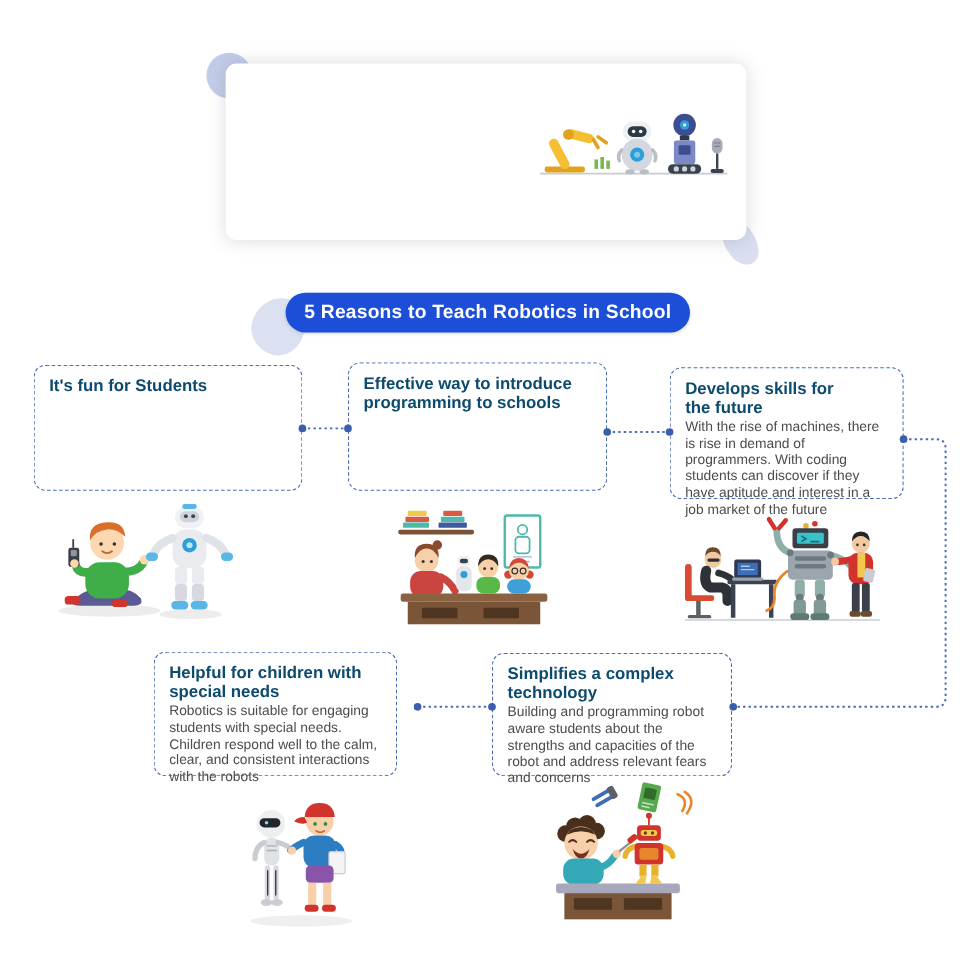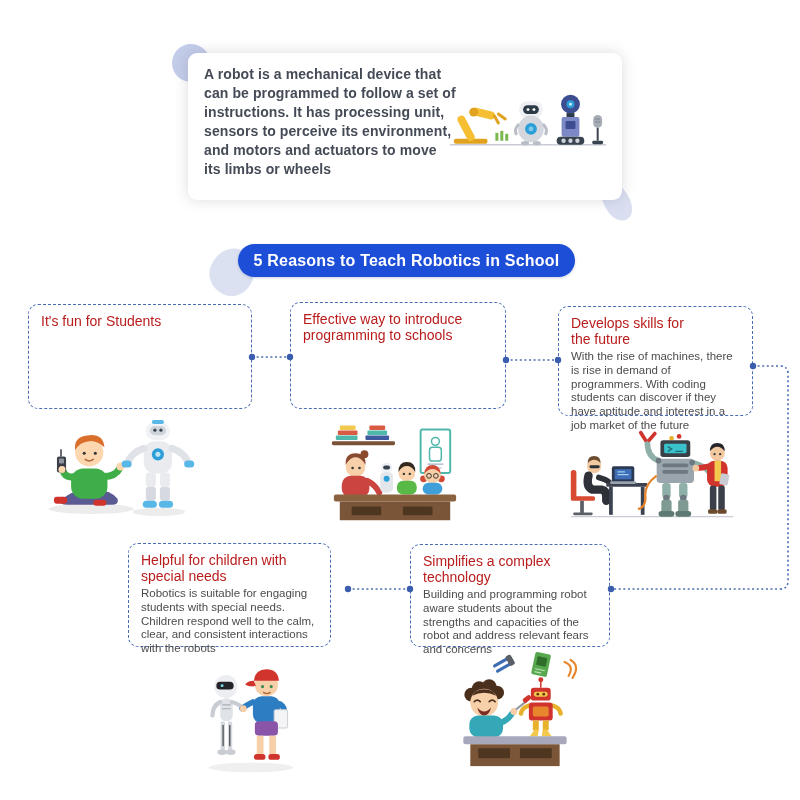--- a/index.html
+++ b/index.html
@@ -35,21 +35,21 @@
     color:#ffffff;font-size:16px;font-weight:bold;letter-spacing:.2px;
     box-shadow:0 1px 3px rgba(60,80,130,.25);
   }
 
   
   .card{
     position:absolute;border:1.5px dashed #4a6cb3;border-radius:10px;
     padding:9px 12px 8px 12px;box-sizing:border-box;background:#fff;
   }
   .card-title{
-    font-weight:normal;color:#b91c1c;font-size:14px;line-height:15.5px;
+    font-weight:bold;color:#0c4a6e;font-size:14px;line-height:15.5px;
     white-space:pre-line;margin-bottom:3px;
   }
   .card-body{color:#4c4c4f;font-size:11.5px;line-height:13.8px;}
   .c1{left:28px;top:304px;width:224px;height:105px;}
   .c1 .card-body{text-align:justify;}
   .c2{left:290px;top:302px;width:216px;height:107px;}
   .c3{left:558px;top:306px;width:195px;height:110px;}
   .c4{left:128px;top:543px;width:203px;height:104px;}
   .c5{left:410px;top:544px;width:200px;height:103px;}
 
@@ -63,21 +63,20 @@
   .i5{left:436px;top:648px;width:152px;height:134px;}
 </style>
 </head>
 <body>
 
 <div class="blob blob-circle-topleft"></div>
 <div class="blob blob-bean-right"></div>
 <div class="blob blob-egg-banner"></div>
 
 <div class="intro-box">
-  <div class="intro-text">A robot is a mechanical device that can be programmed to follow a set of instructions. It has processing unit, sensors to perceive its environment, and motors and actuators to move its limbs or wheels</div>
   <svg class="intro-robots" viewBox="0 0 170 62">
     <line x1="6" y1="56" x2="164" y2="56" stroke="#c9ccd4" stroke-width="1.5"></line>
     <g>
       <rect x="10" y="50" width="34" height="5" rx="2" fill="#e0a21f"></rect>
       <rect x="24" y="24" width="8" height="28" rx="4" fill="#f6bf33" transform="rotate(-28 28 50)"></rect>
       <rect x="28" y="18" width="24" height="8" rx="4" fill="#f6bf33" transform="rotate(14 30 22)"></rect>
       <circle cx="30" cy="23" r="4.5" fill="#e0a21f"></circle>
       <path d="M51 27 l4 7 M55 25 l7 5" stroke="#e0a21f" stroke-width="3" stroke-linecap="round"></path>
       <rect x="52" y="44" width="3" height="8" fill="#79b84c"></rect>
       <rect x="57" y="42" width="3" height="10" fill="#79b84c"></rect>

